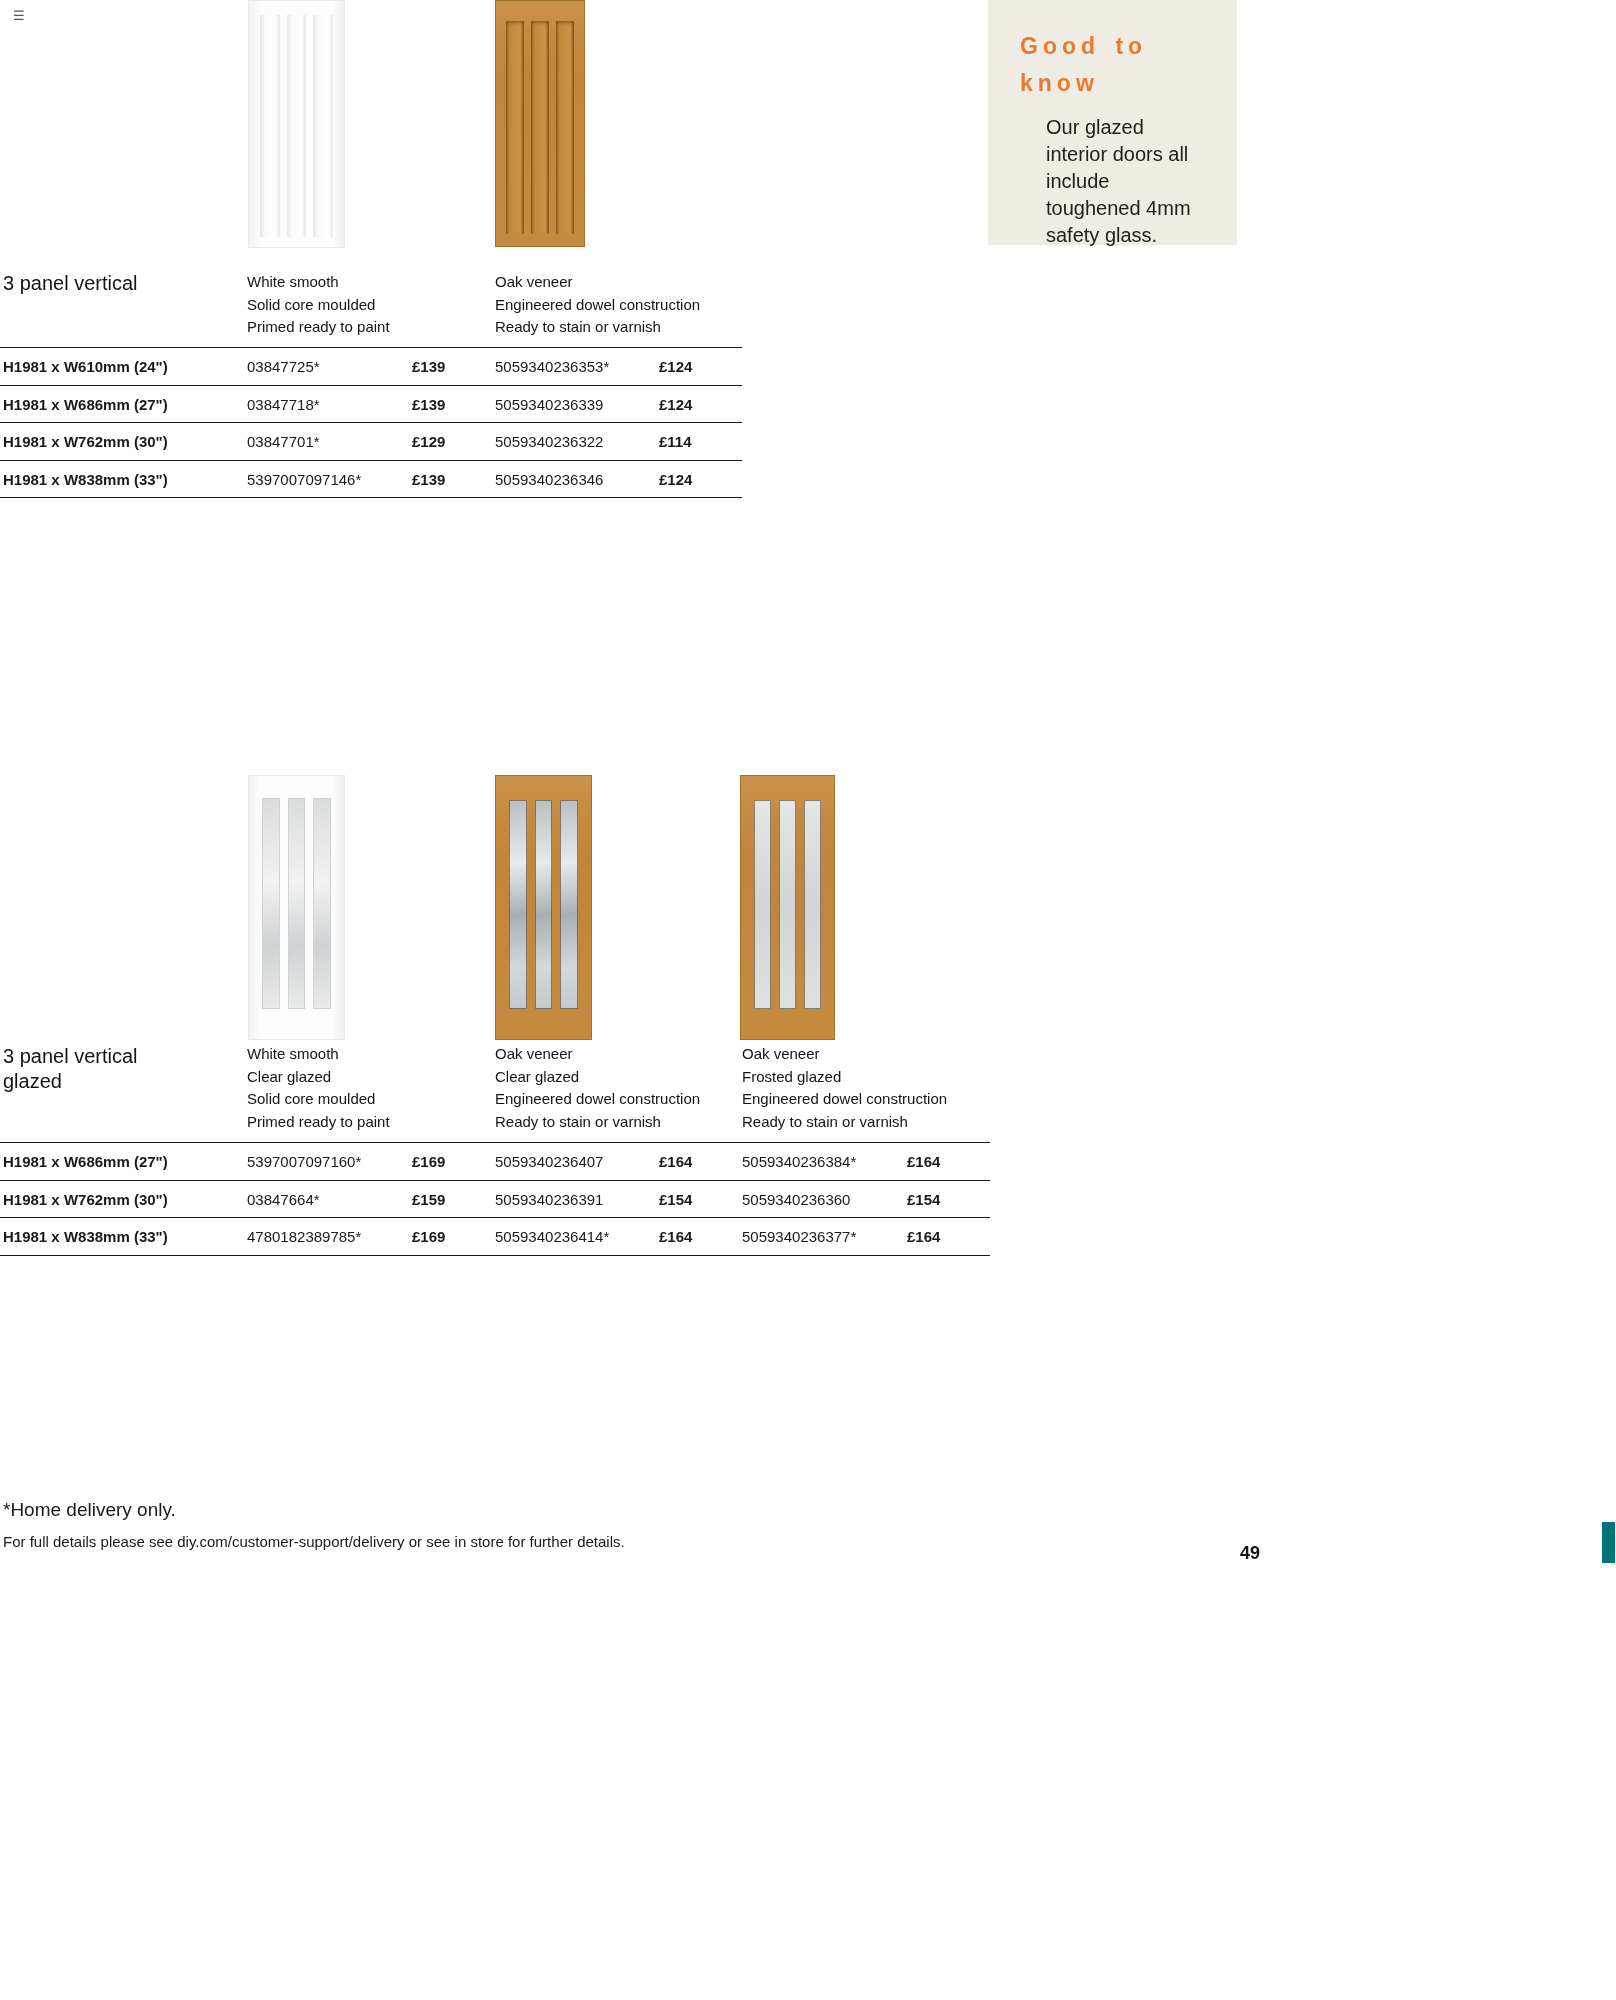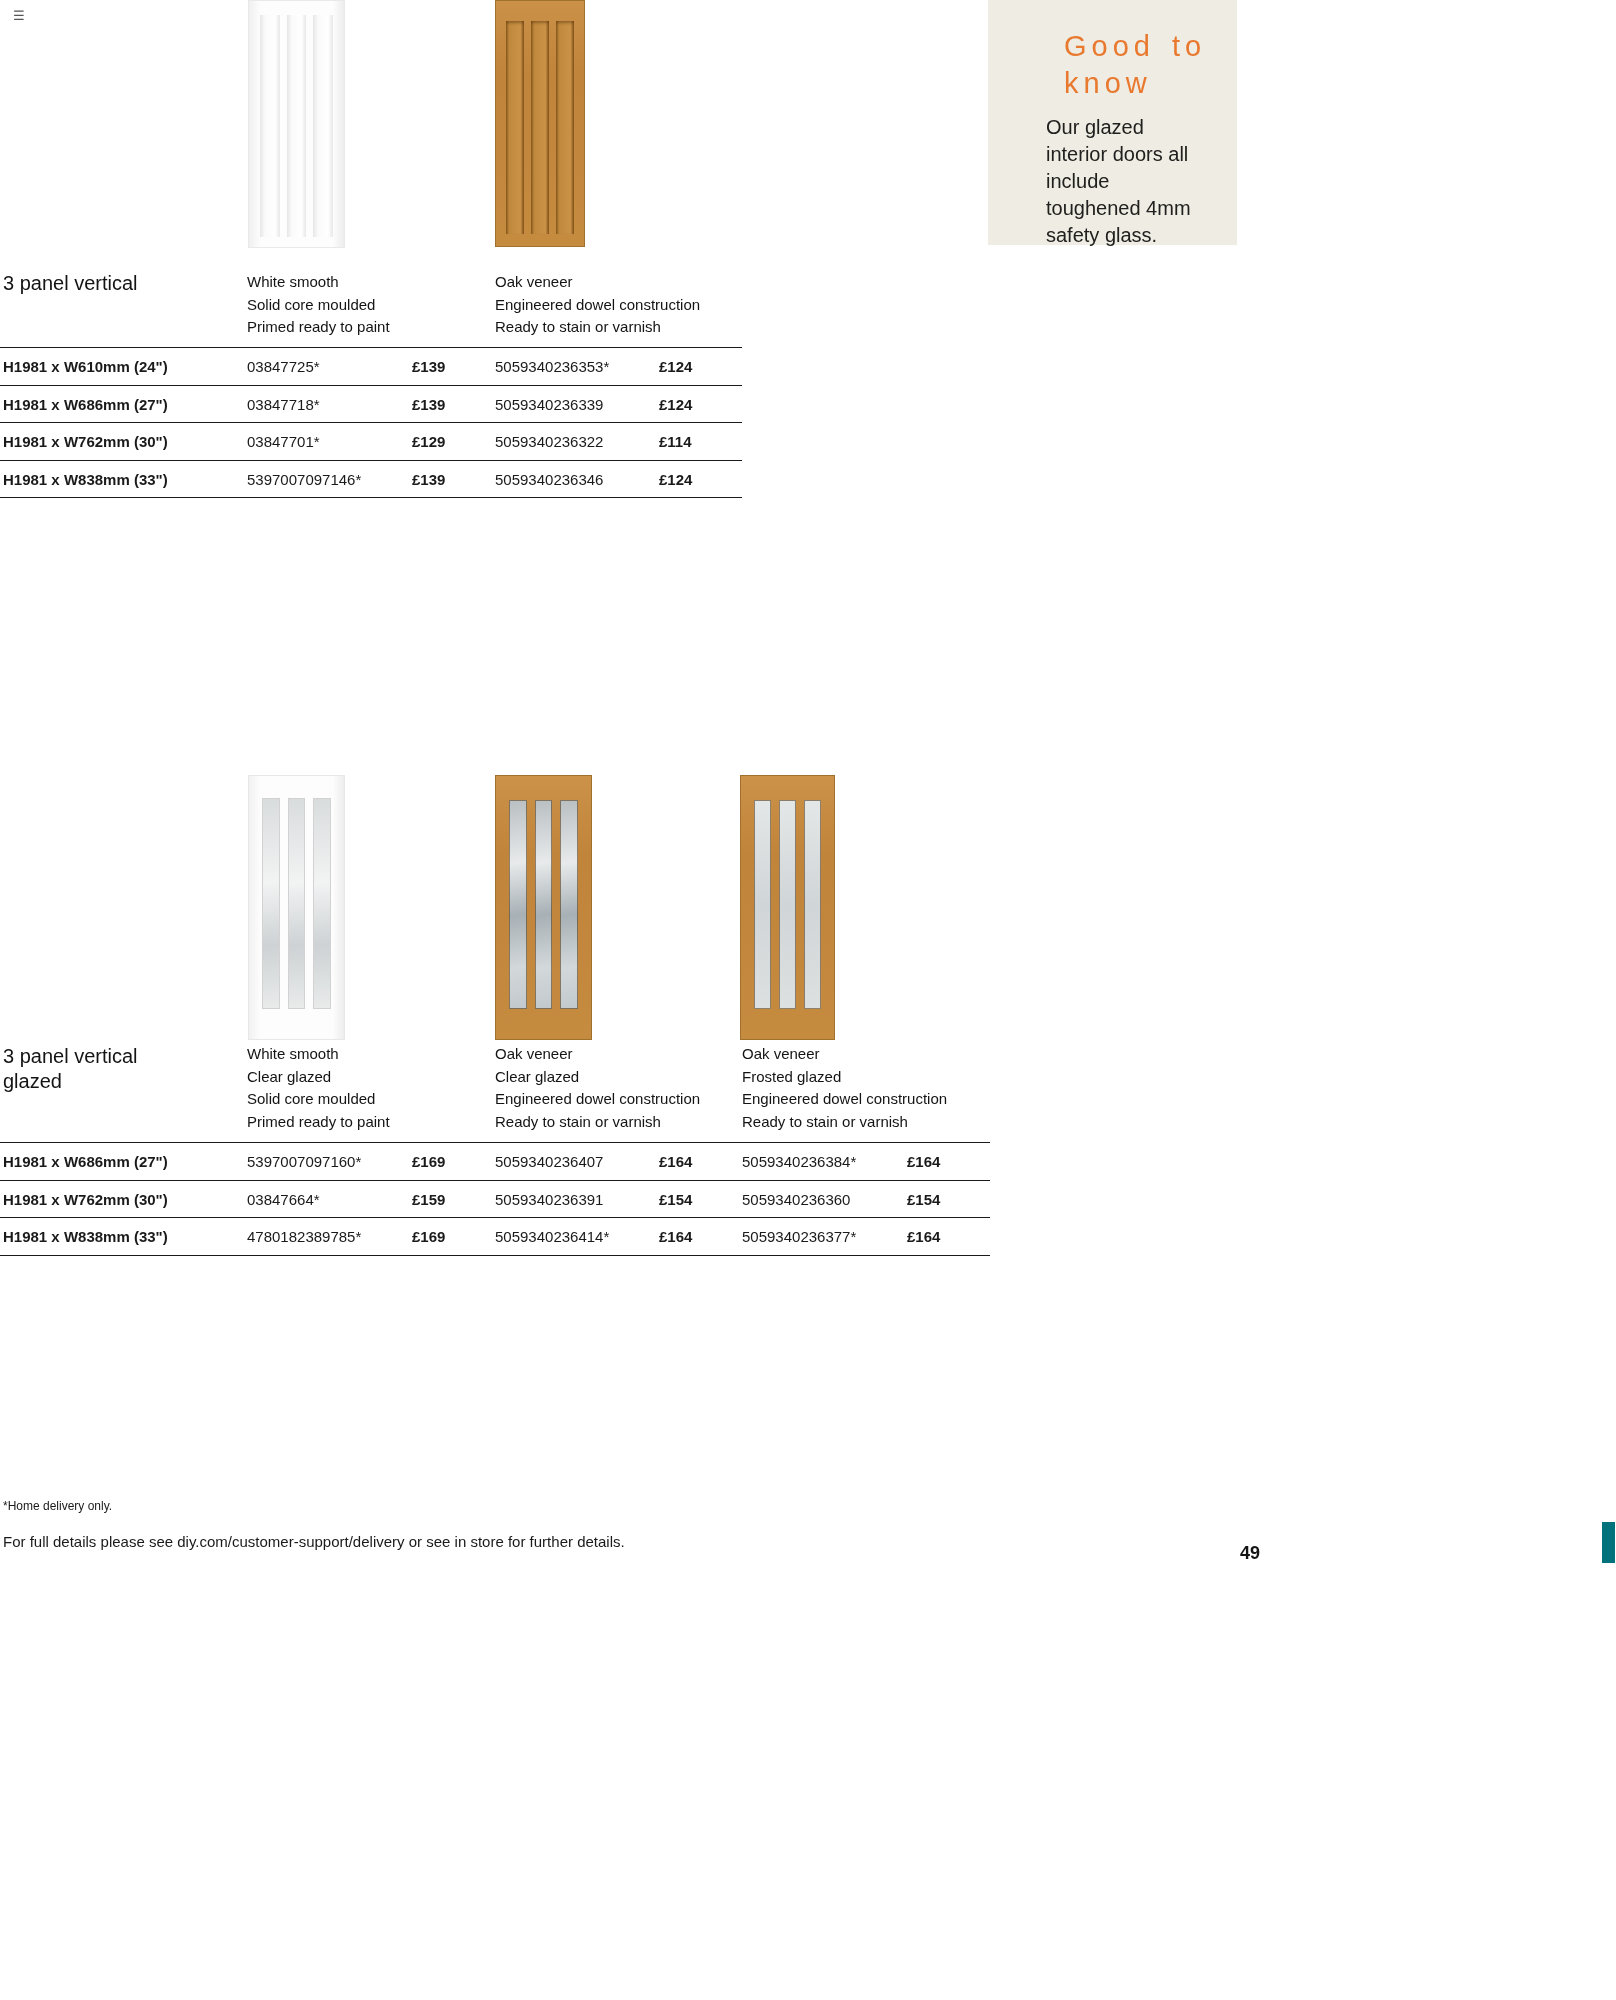--- a/index.html
+++ b/index.html
@@ -11,22 +11,22 @@
 
   
   .menu-icon { position:absolute; left:13px; top:8px; font-size:13px; color:#555; cursor:pointer; }
 
   
   .gtk {
     position:absolute; left:988px; top:0; width:249px; height:245px;
     background:var(--panel-beige,#efece3); padding:28px 28px 0 32px;
   }
   .gtk h2 {
-    color:var(--accent-orange,#e8792e); font-size:29px; line-height:37px;
-    font-weight:normal; letter-spacing:5px; word-spacing:4px;margin-left:44px;
+    color:var(--accent-orange,#e8792e); font-size:23px; line-height:37px;
+    font-weight:bold; letter-spacing:5px; word-spacing:4px;
   }
   .gtk p { margin-top:12px; font-size:20px; line-height:27px; color:#20201e;margin-left:26px; }
 
   
   .door { position:absolute; }
   .door .panels { position:absolute; display:flex; }
   .door .panel { flex:1; }
 
   .d-white-top { left:248px; top:0; width:97px; height:248px;
     background:linear-gradient(90deg,#f0f0f0,#fdfdfd 12%,#fdfdfd 88%,#ededed);
@@ -83,21 +83,21 @@
   .c { position:absolute; top:50%; transform:translateY(-50%); font-size:15px; white-space:nowrap; color:#1a1a1a; }
   .c.size  { left:3px;  font-weight:bold; }
   .c.code1 { left:247px; }
   .c.price1{ left:412px; font-weight:bold; }
   .c.code2 { left:495px; }
   .c.price2{ left:659px; font-weight:bold; }
   .c.code3 { left:742px; }
   .c.price3{ left:907px; font-weight:bold; }
 
   
-  .foot-note { position:absolute; left:3px; top:1499px; font-size:12px;text-align:center; }
+  .foot-note { position:absolute; left:3px; top:1499px; font-size:19px;text-align:center; }
   .foot-para { position:absolute; left:3px; top:1533px; font-size:15px; line-height:17.5px; }
   .page-num { position:absolute; left:1240px; top:1543px; font-size:18px; font-weight:bold; color:#141414; }
   .accent-bar { position:absolute; right:1px; top:1522px; width:13px; height:41px;
     background:var(--accent-teal,#00727c); }
 </style>
 </head>
 <body>
 
 <div class="page">
 

